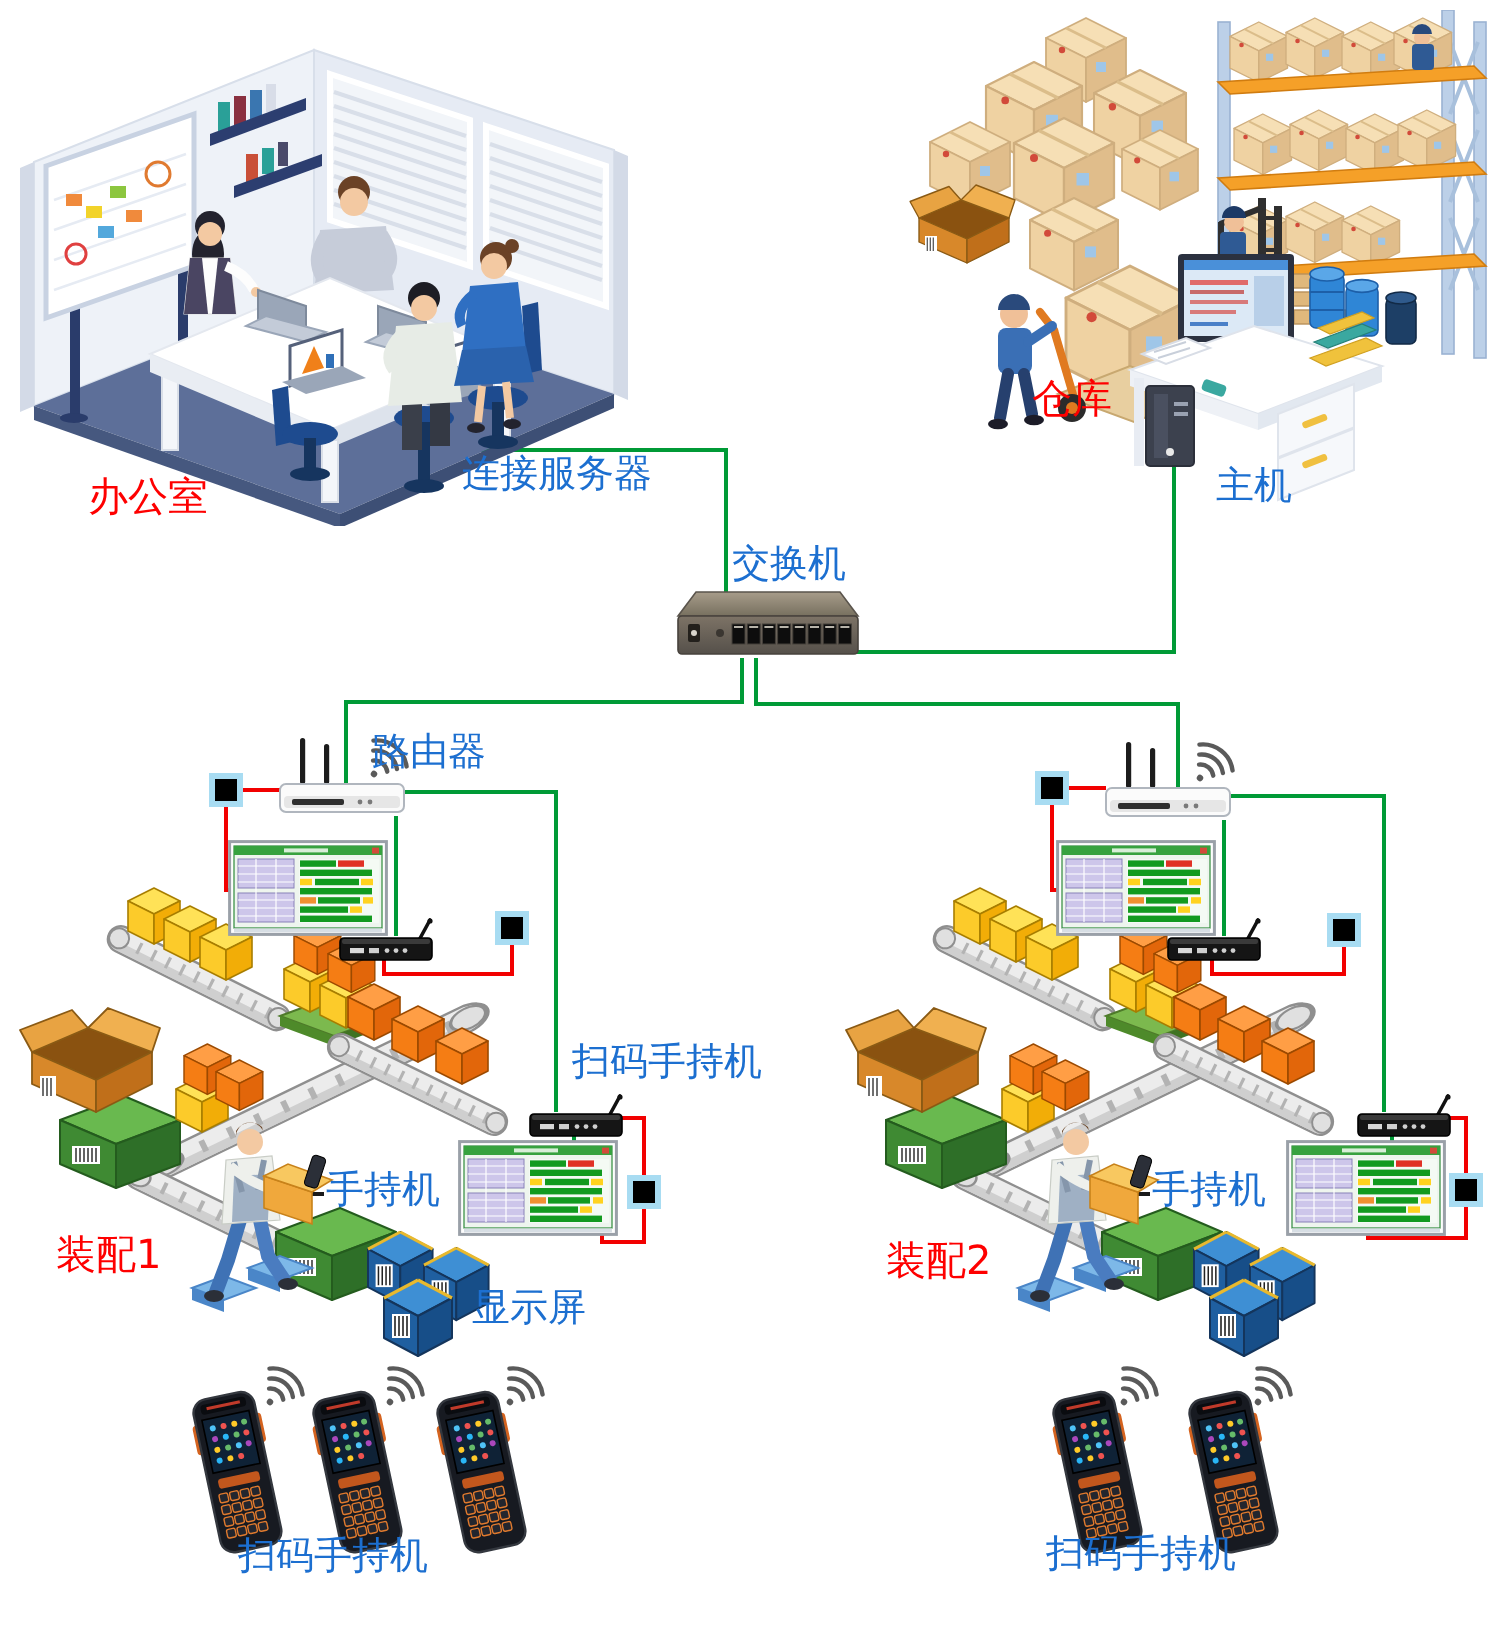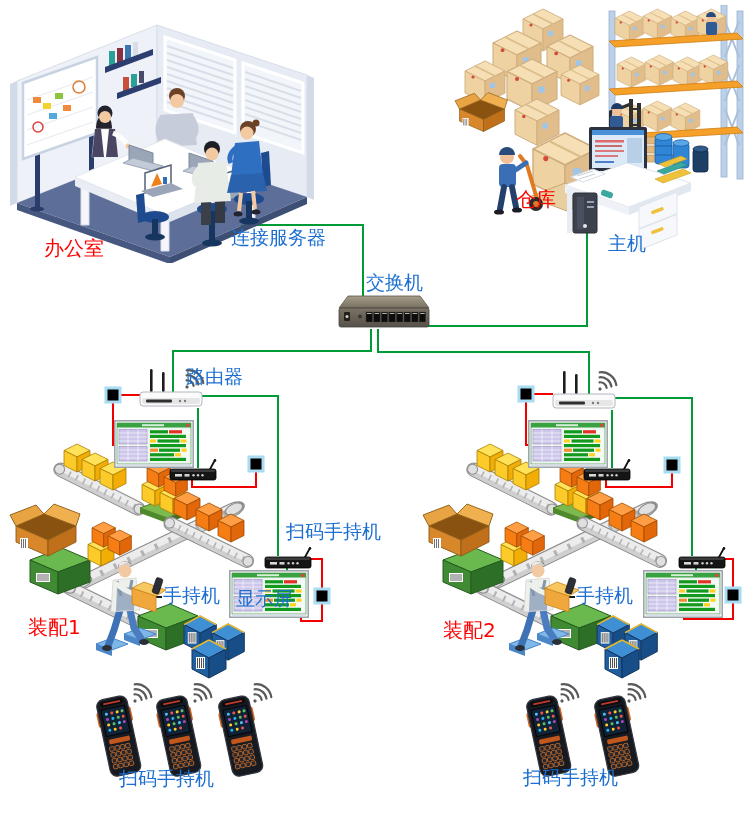--- a/index.html
+++ b/index.html
@@ -618,21 +618,21 @@
       <use href="#wifi"></use>
     </svg>
 
 <div class="lbl lbl-red" style="left:44px;top:237px">办公室</div>
 <div class="lbl lbl-blue" style="left:231px;top:227px">连接服务器</div>
 <div class="lbl lbl-red" style="left:516px;top:188px">仓库</div>
 <div class="lbl lbl-blue" style="left:608px;top:233px">主机</div>
 <div class="lbl lbl-blue" style="left:366px;top:272px">交换机</div>
 <div class="lbl lbl-blue" style="left:186px;top:366px">路由器</div>
 <div class="lbl lbl-blue" style="left:286px;top:521px">扫码手持机</div>
-<div class="lbl lbl-blue" style="left:236px;top:588px">显示屏</div>
+<div class="lbl lbl-blue" style="left:236px;top:644px">显示屏</div>
 <div class="lbl lbl-blue" style="left:163px;top:585px">手持机</div>
 <div class="lbl lbl-blue" style="left:576px;top:585px">手持机</div>
 <div class="lbl lbl-red" style="left:28px;top:616px">装配1</div>
 <div class="lbl lbl-red" style="left:443px;top:619px">装配2</div>
 <div class="lbl lbl-blue" style="left:119px;top:768px">扫码手持机</div>
 <div class="lbl lbl-blue" style="left:523px;top:767px">扫码手持机</div>
 
 </div>
 
 </body></html>

